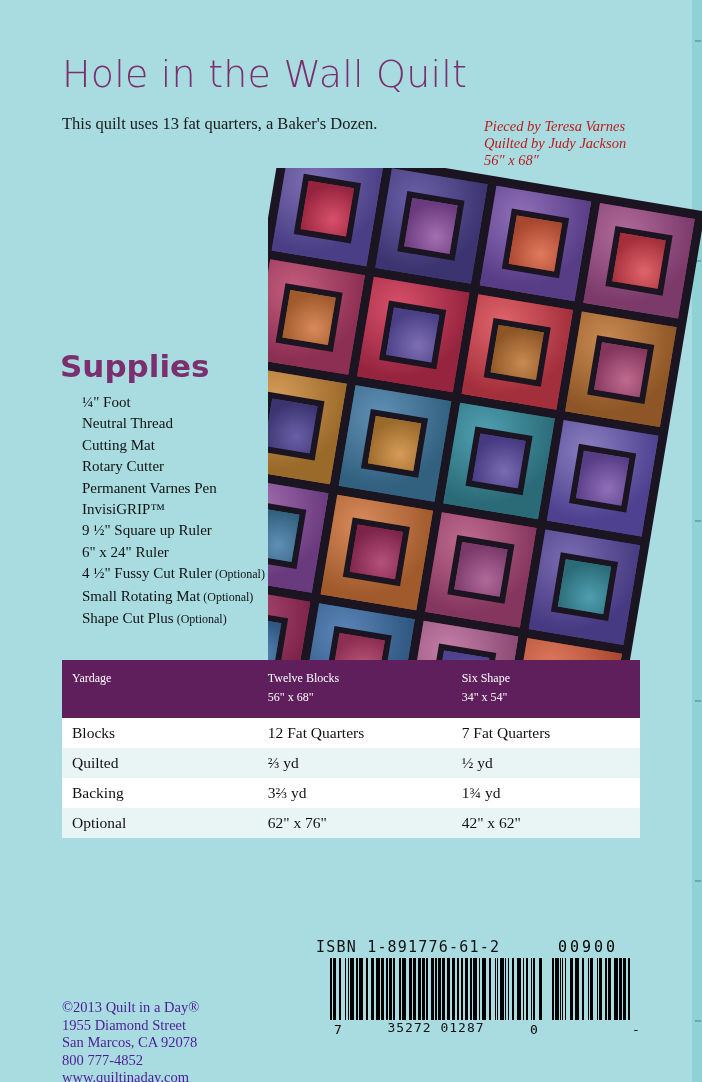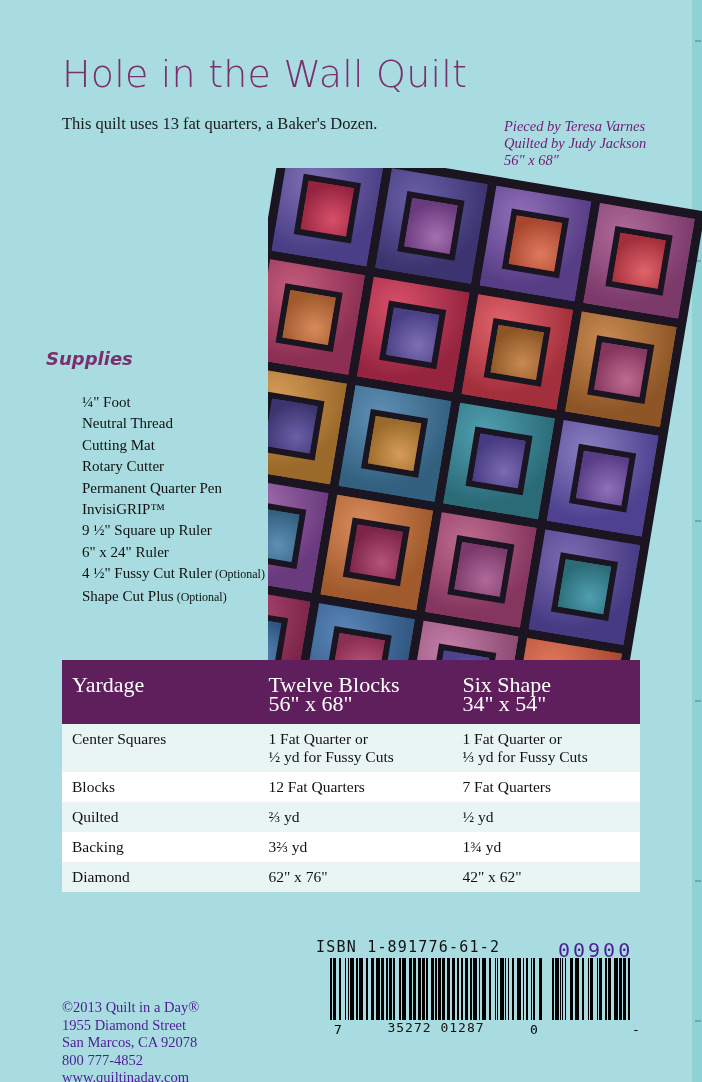--- a/index.html
+++ b/index.html
@@ -60,39 +60,38 @@
     font-size: 16.5px;
     line-height: 20.5px;
     color: #1a1a1a;
   }
   .intro p { margin: 0; }
   .intro p + p { margin-top: 18px; }
 
   
   .credits {
     position: absolute;
-    left: 504px;
+    left: 484px;
     top: 118px;
     width: 190px;
     font-size: 14.5px;
     line-height: 17px;
     font-style: italic;
-    color: #701a75;
+    color: #b91c1c;
   }
 
   
   .supplies-head {
     position: absolute;
-    left: 46px;
+    left: 60px;
     top: 348px;
-    font-size: 18px;
+    font-size: 31px;
     color: #7b2f6e;
     font-family: "DejaVu Sans", sans-serif;
     font-weight: bold;
-    font-style: italic;
   }
   .supplies-list {
     position: absolute;
     left: 82px;
     top: 392px;
     font-size: 15px;
     line-height: 21.4px;
     color: #111;
   }
   .supplies-list div { white-space: nowrap; }
@@ -147,22 +146,22 @@
   }
   .table td, .table th {
     text-align: left;
     vertical-align: top;
     padding: 6px 0 6px 10px;
     font-weight: normal;
   }
   .table thead th {
     background: #5f1f5c;
     color: #fff;
-    font-size: 22px;
-    padding-top: 15px;
+    font-size: 12px;
+    padding-top: 9px;
     padding-bottom: 11px;
     line-height: 19px;
     font-family: Liberation Serif, serif;
   }
   .table tbody tr.light td { background: #ffffff; }
   .table tbody tr.tint td { background: #e9f4f4; }
   .col1 { width: 196px; }
   .col2 { width: 194px; }
   .col3 { width: 188px; }
   .sub { display: block; }
@@ -216,23 +215,23 @@
     left: 530px;
     top: 1022px;
     font-family: "DejaVu Sans Mono", monospace;
     font-size: 13px;
   }
   .addon-label {
     position: absolute;
     left: 558px;
     top: 938px;
     font-family: "DejaVu Sans Mono", monospace;
-    font-size: 20px;
+    font-size: 15px;
     letter-spacing: 3px;
-    color: #4c1d95;
+    color: #000000;
   }
   .barcode-addon {
     position: absolute;
     left: 552px;
     top: 958px;
     width: 78px;
     height: 62px;
   }
   .bar {
     position: absolute;
@@ -331,65 +330,61 @@
     <div>Quilted by Judy Jackson</div>
     <div>56" x 68"</div>
   </div>
 
   <div class="supplies-head">Supplies</div>
   <div class="supplies-list" id="supplies-list">
       <div><span>¼" Foot</span></div>
       <div><span>Neutral Thread</span></div>
       <div><span>Cutting Mat</span></div>
       <div><span>Rotary Cutter</span></div>
-      <div><span>Permanent Quarter Pen</span></div>
+      <div><span>Permanent Varnes Pen</span></div>
       <div><span>InvisiGRIP™</span></div>
       <div><span>9 ½" Square up Ruler</span></div>
       <div><span>6" x 24" Ruler</span></div>
       <div><span>4 ½" Fussy Cut Ruler</span><span class="opt"> (Optional)</span></div>
+      <div><span>Small Rotating Mat</span><span class="opt"> (Optional)</span></div>
       <div><span>Shape Cut Plus</span><span class="opt"> (Optional)</span></div>
     </div>
 
   <table class="table">
     <thead>
       <tr>
         <th class="col1">Yardage</th>
         <th class="col2">
           <span>Twelve Blocks</span>
           <span class="sub">56" x 68"</span>
         </th>
         <th class="col3">
           <span>Six Shape</span>
           <span class="sub">34" x 54"</span>
         </th>
       </tr>
     </thead>
     <tbody id="yardage-body">
-        <tr class="tint">
-          <td class="col1">Center Squares</td>
-          <td class="col2"><span>1 Fat Quarter or</span><span class="sub">½ yd for Fussy Cuts</span></td>
-          <td class="col3"><span>1 Fat Quarter or</span><span class="sub">⅓ yd for Fussy Cuts</span></td>
-        </tr>
         <tr class="light">
           <td class="col1">Blocks</td>
           <td class="col2"><span>12 Fat Quarters</span></td>
           <td class="col3"><span>7 Fat Quarters</span></td>
         </tr>
         <tr class="tint">
           <td class="col1">Quilted</td>
           <td class="col2"><span>⅔ yd</span></td>
           <td class="col3"><span>½ yd</span></td>
         </tr>
         <tr class="light">
           <td class="col1">Backing</td>
           <td class="col2"><span>3⅔ yd</span></td>
           <td class="col3"><span>1¾ yd</span></td>
         </tr>
         <tr class="tint">
-          <td class="col1">Diamond</td>
+          <td class="col1">Optional</td>
           <td class="col2"><span>62" x 76"</span></td>
           <td class="col3"><span>42" x 62"</span></td>
         </tr>
       </tbody>
   </table>
 
   <div class="footer-addr">
     <div>©2013 Quilt in a Day®</div>
     <div>1955 Diamond Street</div>
     <div>San Marcos, CA 92078</div>

